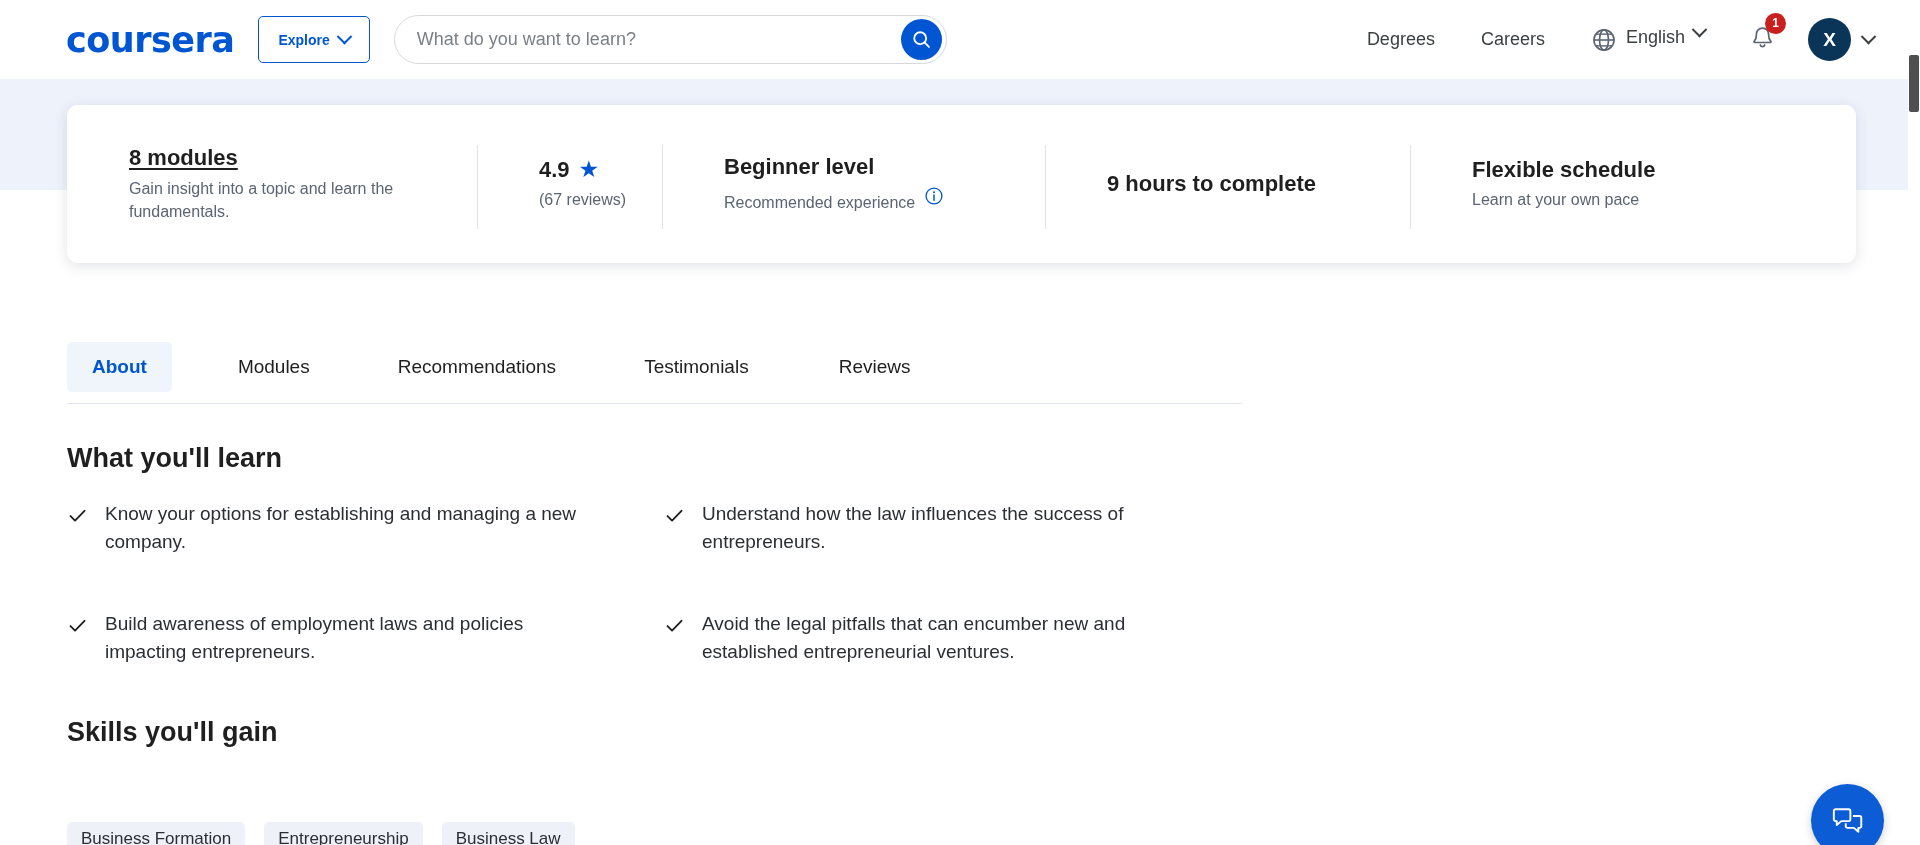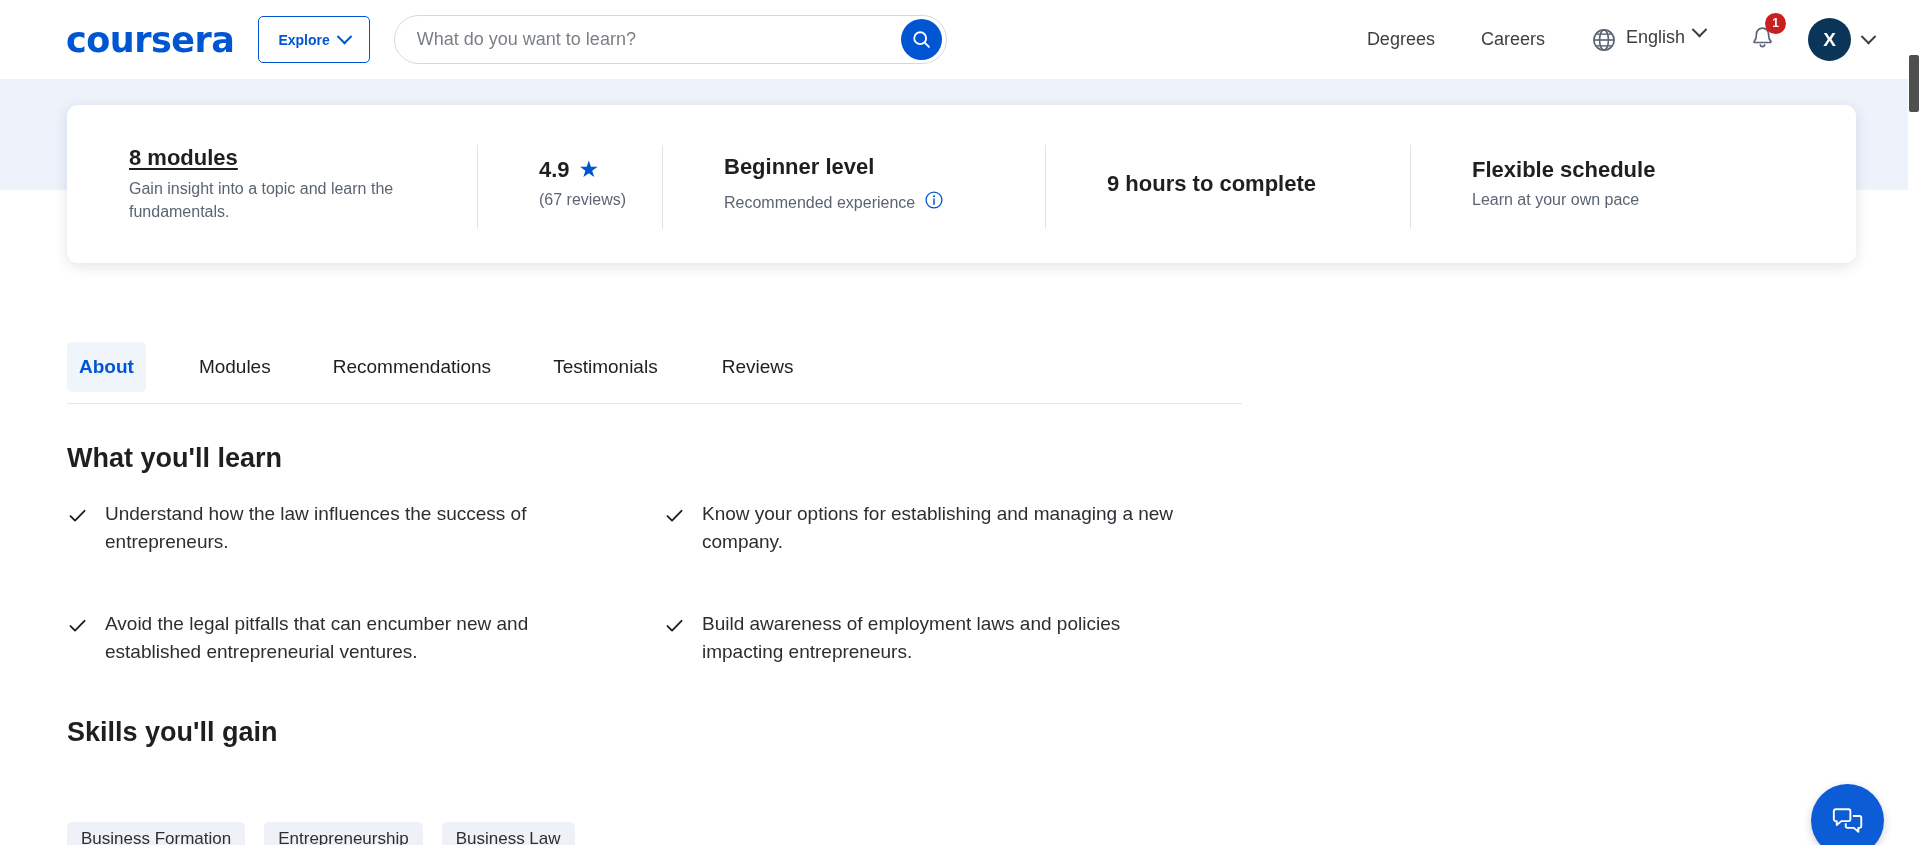--- a/index.html
+++ b/index.html
@@ -188,37 +188,37 @@
   }
   .stat-sub {
     font-size: 16px;
     color: #5b6472;
     line-height: 1.45;
     margin-top: 5px;
     max-width: 290px;
   }
   .rating-row { display: flex; align-items: center; gap: 9px; }
   .star { color: #0056d2; font-size: 23px; line-height: 1; }
-  .sub-inline { display: flex; align-items: center; gap: 9px; margin-top: 5px; }
+  .sub-inline { display: flex; gap: 9px; margin-top: 5px; }
   .info-icon { width: 20px; height: 20px; cursor: pointer; }
 
   
   .tabs {
     position: absolute;
     top: 330px; left: 67px;
     width: 1175px;
     display: flex;
     align-items: flex-end;
     border-bottom: 1px solid #e2e6ed;
     height: 74px;
   }
   .tab {
     font-size: 19px;
     color: #1f1f1f;
-    padding: 14px 12px;
+    padding: 14px 25px;
     margin-bottom: 11px;
     cursor: pointer;
     border-radius: 5px;
     white-space: nowrap;
   }
   .tab.active {
     background: #f0f4fb;
     color: #0056d2;
     font-weight: 700;
   }
@@ -415,43 +415,43 @@
   <div class="tab">Reviews</div>
 </div>
 
 <h2 class="section-title" id="learn-title">What you'll learn</h2>
 
 <div class="learn-grid">
   <div class="learn-item">
     <svg class="check" viewBox="0 0 24 24" fill="none">
       <path d="M4 12.6L9.2 17.8L20 6.6" stroke="#1f1f1f" stroke-width="2.1" stroke-linecap="round" stroke-linejoin="round"></path>
     </svg>
-    <div class="learn-text">Understand how the law influences the success of entrepreneurs.</div>
+    <div class="learn-text">Know your options for establishing and managing a new company.</div>
   </div>
 
   <div class="learn-item">
     <svg class="check" viewBox="0 0 24 24" fill="none">
       <path d="M4 12.6L9.2 17.8L20 6.6" stroke="#1f1f1f" stroke-width="2.1" stroke-linecap="round" stroke-linejoin="round"></path>
     </svg>
-    <div class="learn-text">Know your options for establishing and managing a new company.</div>
+    <div class="learn-text">Understand how the law influences the success of entrepreneurs.</div>
+  </div>
+
+  <div class="learn-item">
+    <svg class="check" viewBox="0 0 24 24" fill="none">
+      <path d="M4 12.6L9.2 17.8L20 6.6" stroke="#1f1f1f" stroke-width="2.1" stroke-linecap="round" stroke-linejoin="round"></path>
+    </svg>
+    <div class="learn-text">Build awareness of employment laws and policies impacting entrepreneurs.</div>
   </div>
 
   <div class="learn-item">
     <svg class="check" viewBox="0 0 24 24" fill="none">
       <path d="M4 12.6L9.2 17.8L20 6.6" stroke="#1f1f1f" stroke-width="2.1" stroke-linecap="round" stroke-linejoin="round"></path>
     </svg>
     <div class="learn-text">Avoid the legal pitfalls that can encumber new and established entrepreneurial ventures.</div>
   </div>
-
-  <div class="learn-item">
-    <svg class="check" viewBox="0 0 24 24" fill="none">
-      <path d="M4 12.6L9.2 17.8L20 6.6" stroke="#1f1f1f" stroke-width="2.1" stroke-linecap="round" stroke-linejoin="round"></path>
-    </svg>
-    <div class="learn-text">Build awareness of employment laws and policies impacting entrepreneurs.</div>
-  </div>
 </div>
 
 <h2 class="section-title" id="skills-title">Skills you'll gain</h2>
 
 <div class="skills-row">
   <span class="skill-tag">Business Formation</span>
   <span class="skill-tag">Entrepreneurship</span>
   <span class="skill-tag">Business Law</span>
 </div>
 

